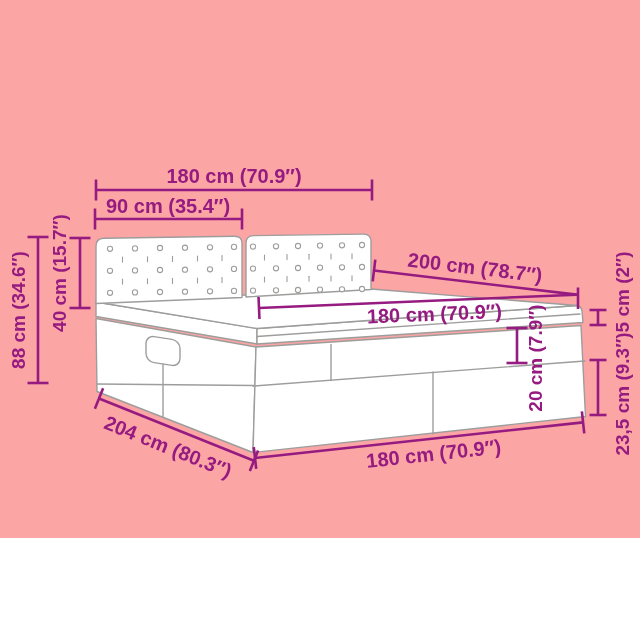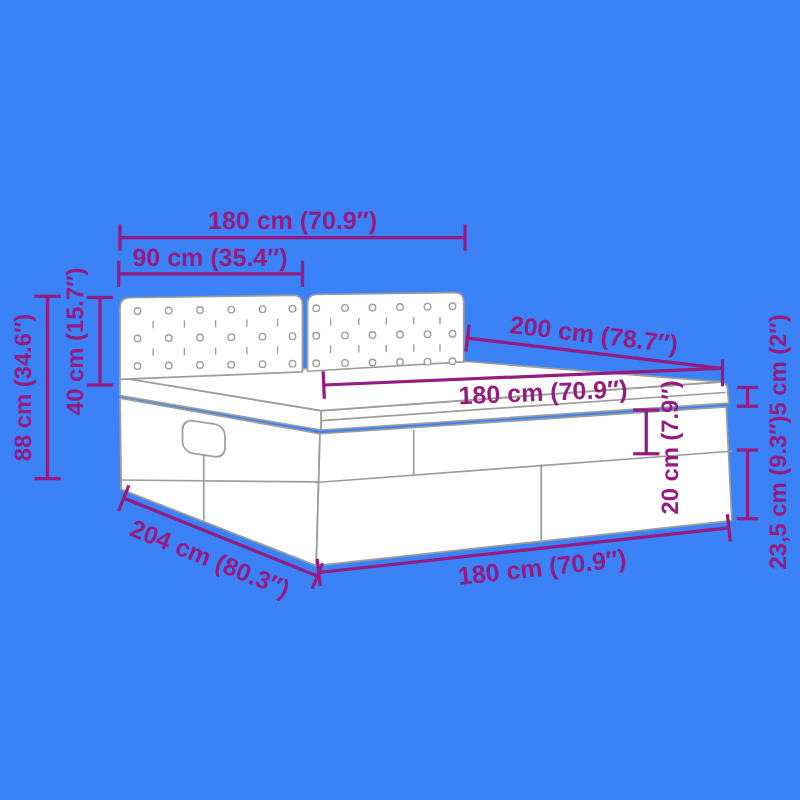--- a/index.html
+++ b/index.html
@@ -1,16 +1,16 @@
 <!DOCTYPE html>
 <html><head>
 <meta charset="utf-8">
 <style>
   html,body{margin:0;padding:0;background:#ffffff;}
-  .stage{width:640px;height:640px;background:#3b82f6;position:relative;overflow:hidden;}
+  .stage{width:640px;height:538px;background:#fca5a5;position:relative;overflow:hidden;}
   svg{display:block;}
   .dim-text{font-family:"Liberation Sans","DejaVu Sans",sans-serif;font-weight:700;fill:var(--dim);}
   .fs20{font-size:20px;}
   .fs19{font-size:19px;}
 </style>
 </head>
 <body>
 
 <div class="stage" style="--dim:#951B81;">
 <svg width="640" height="640" viewBox="0 0 640 640">

